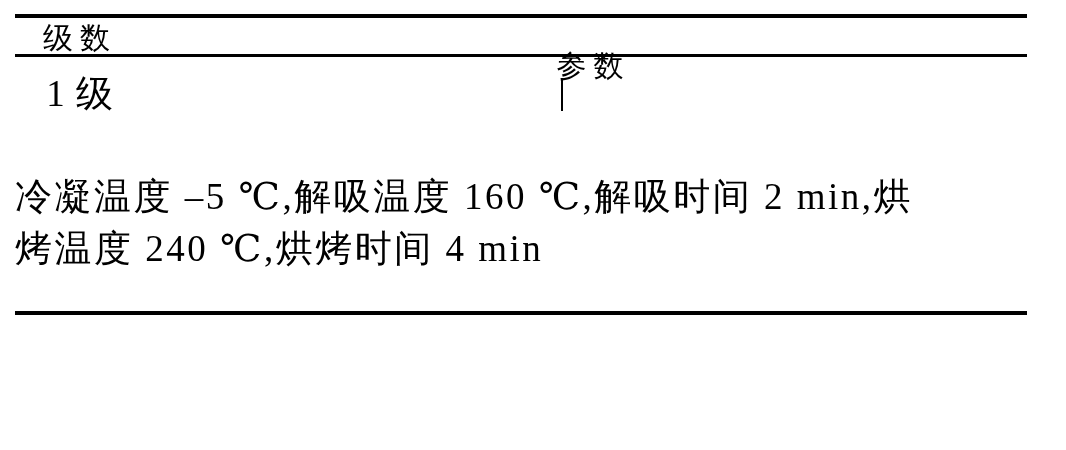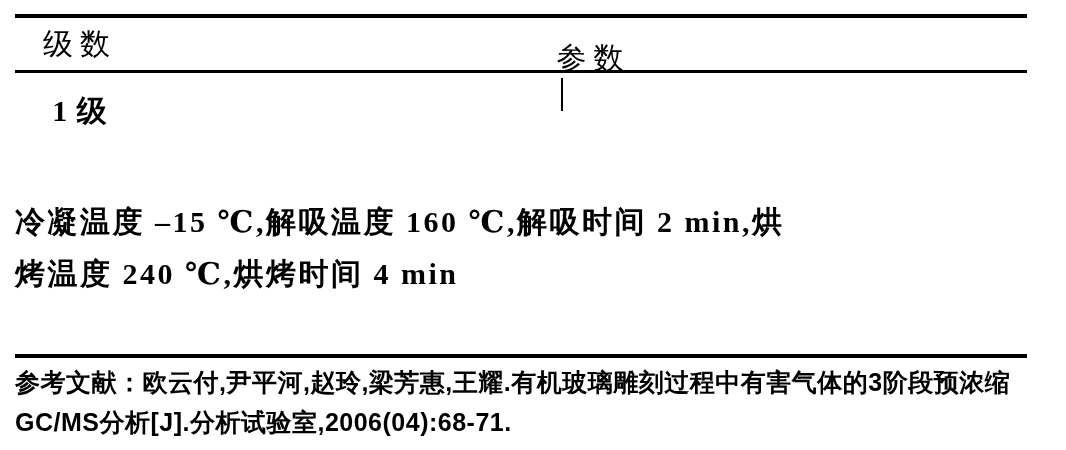--- a/index.html
+++ b/index.html
@@ -23,22 +23,22 @@
     width: 1012px;
   }
   .rule {
     width: 100%;
     background: #000000;
   }
   .rule.thick { height: 4px; }
   .rule.thin  { height: 3px; }
   .header-row {
     display: flex;
-    align-items: center;
-    height: 52px;
+    align-items: flex-start;
+    height: 36px;
     font-size: 30px;
     gap: 15px;
   }
   .level-col {
     width: 130px;
     flex: 0 0 130px;
     text-align: center;
   }
   .param-col {
     flex: 1 1 auto;
@@ -46,23 +46,22 @@
     margin-top: 28px;
   }
   .header-row .level-col,
   .header-row .param-col {
     letter-spacing: 7px;
   }
   .header-row .param-col { text-align: center; }
   .body-row {
     display: flex;
     align-items: center;
-    padding: 18px 0;
-    font-size: 30px;
-    font-weight: bold;
+    padding: 12px 0;
+    font-size: 37px;
   }
   .body-row .level-col {
     align-self: center;
     letter-spacing: 1px;
   }
   .param-line {
     line-height: 52px;
     letter-spacing: 2.5px;
     white-space: nowrap;
   }
@@ -102,29 +101,28 @@
     </div>
 
     <div class="rule thin"></div>
 
     <div class="body-row">
       <div class="level-col">1 级</div>
     </div>
 
     <div class="body-row">
       <div class="param-col">
-        <div class="param-line">冷凝温度 –15 ℃,解吸温度 160 ℃,解吸时间 2 min,烘</div>
+        <div class="param-line">冷凝温度 –5 ℃,解吸温度 160 ℃,解吸时间 2 min,烘</div>
         <div class="param-line">烤温度 240 ℃,烘烤时间 4 min</div>
       </div>
     </div>
 
     <div class="body-row">
     </div>
 
     <div class="rule thick"></div>
 
   </div>
 
   <div class="caret"></div>
 
-  <div class="reference"><span>参考文献：</span><span>欧云付,尹平河,赵玲,梁芳惠,王耀.有机玻璃雕刻过程中有害气体的3阶段预浓缩GC/MS分析[J].分析试验室,2006(04):68-71.</span></div>
 
 </div>
 
 </body></html>

